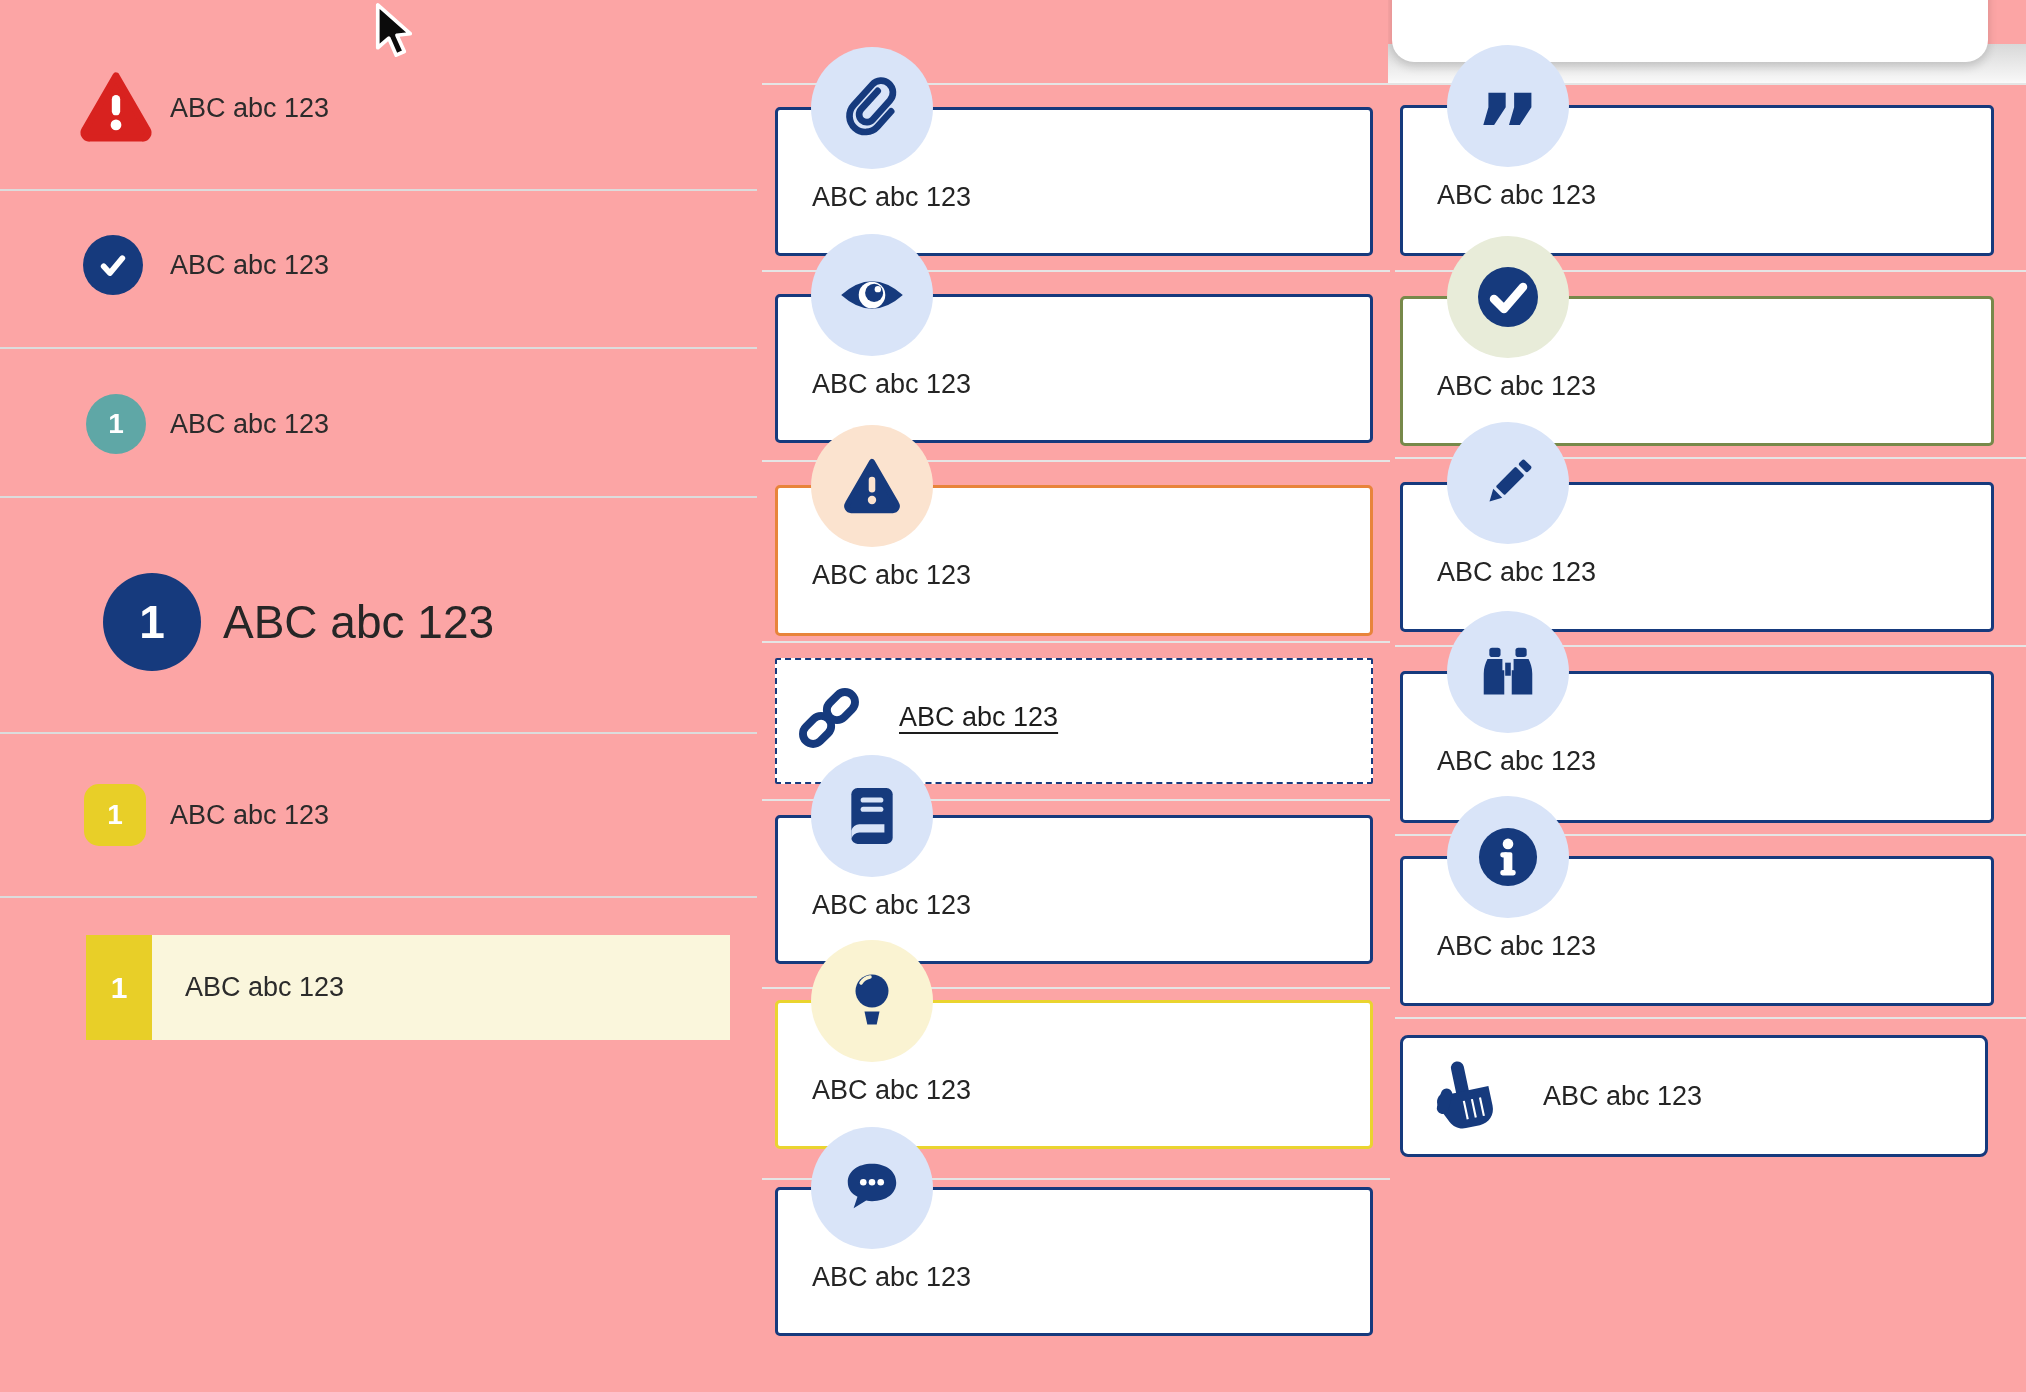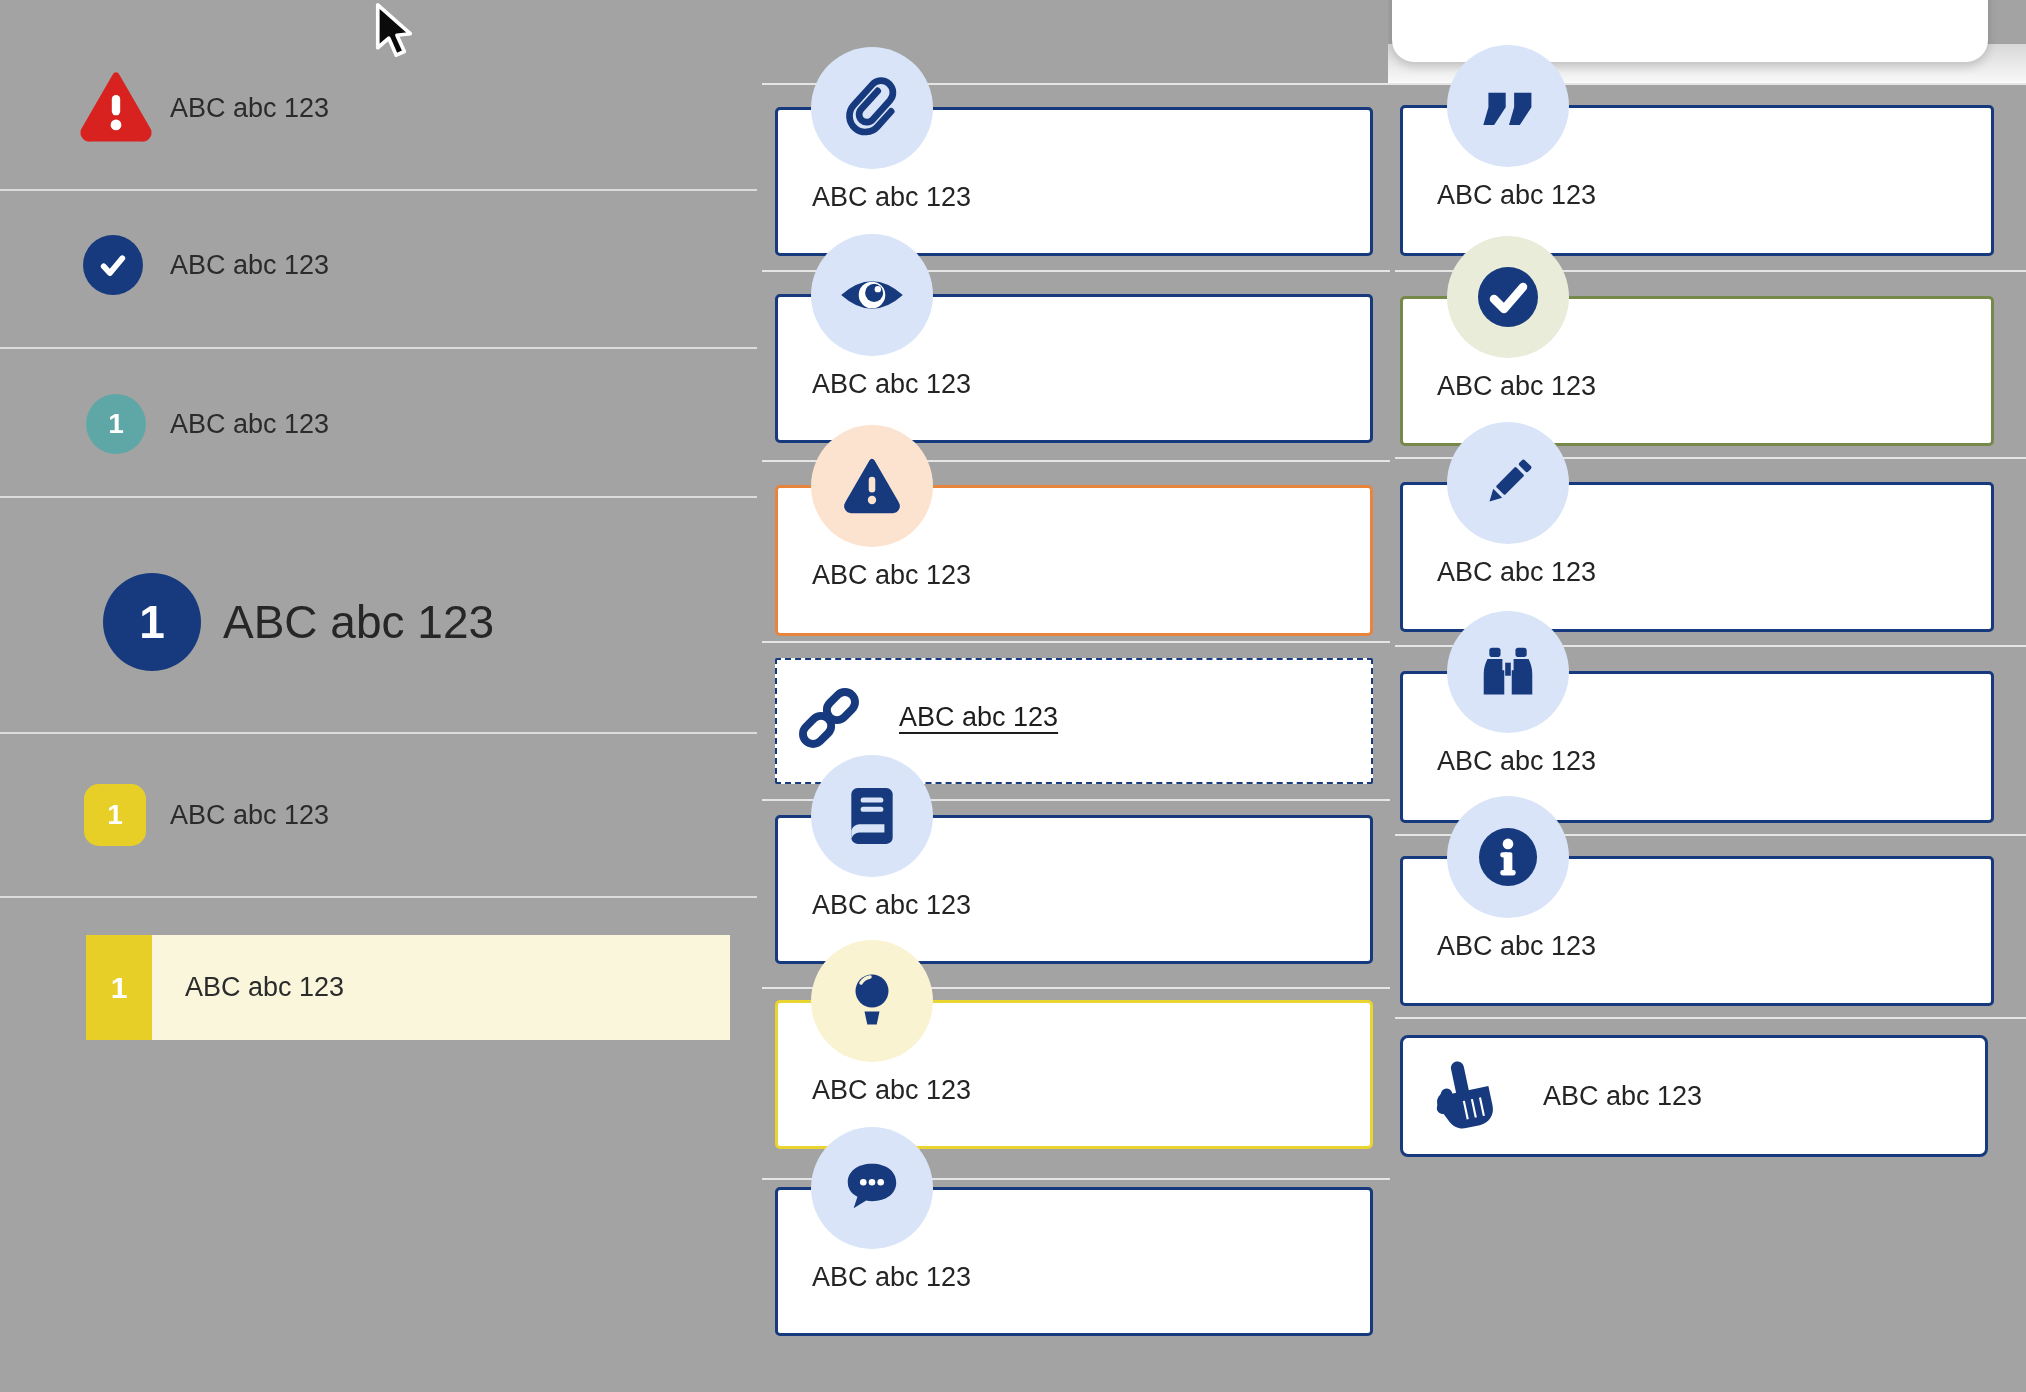--- a/index.html
+++ b/index.html
@@ -1,16 +1,16 @@
 <!DOCTYPE html>
 <html><head>
 <meta charset="utf-8">
 <style>
   html,body{margin:0;padding:0;background:#fff;}
-  #stage{position:relative;width:2026px;height:1392px;background:#a3a3a3;overflow:hidden;
+  #stage{position:relative;width:2026px;height:1392px;background:#fca5a5;overflow:hidden;
          font-family:"Liberation Sans","DejaVu Sans",sans-serif;color:#2b2b2b;}
   .divider{position:absolute;height:2px;background:#e5e5e5;z-index:0;}
   .divider.left{background:#dcdcdc;}
   .label{position:absolute;font-size:27px;line-height:32px;color:#2b2b2b;white-space:nowrap;}
   .label.big{font-size:46px;line-height:58px;color:#262626;}
   .circle-badge{position:absolute;border-radius:50%;display:flex;align-items:center;justify-content:center;
                 color:#fff;font-weight:bold;z-index:2;}
   .icon-circle{position:absolute;width:122px;height:122px;border-radius:50%;display:flex;
                align-items:center;justify-content:center;z-index:2;}
   .icon-circle svg{display:block;}

